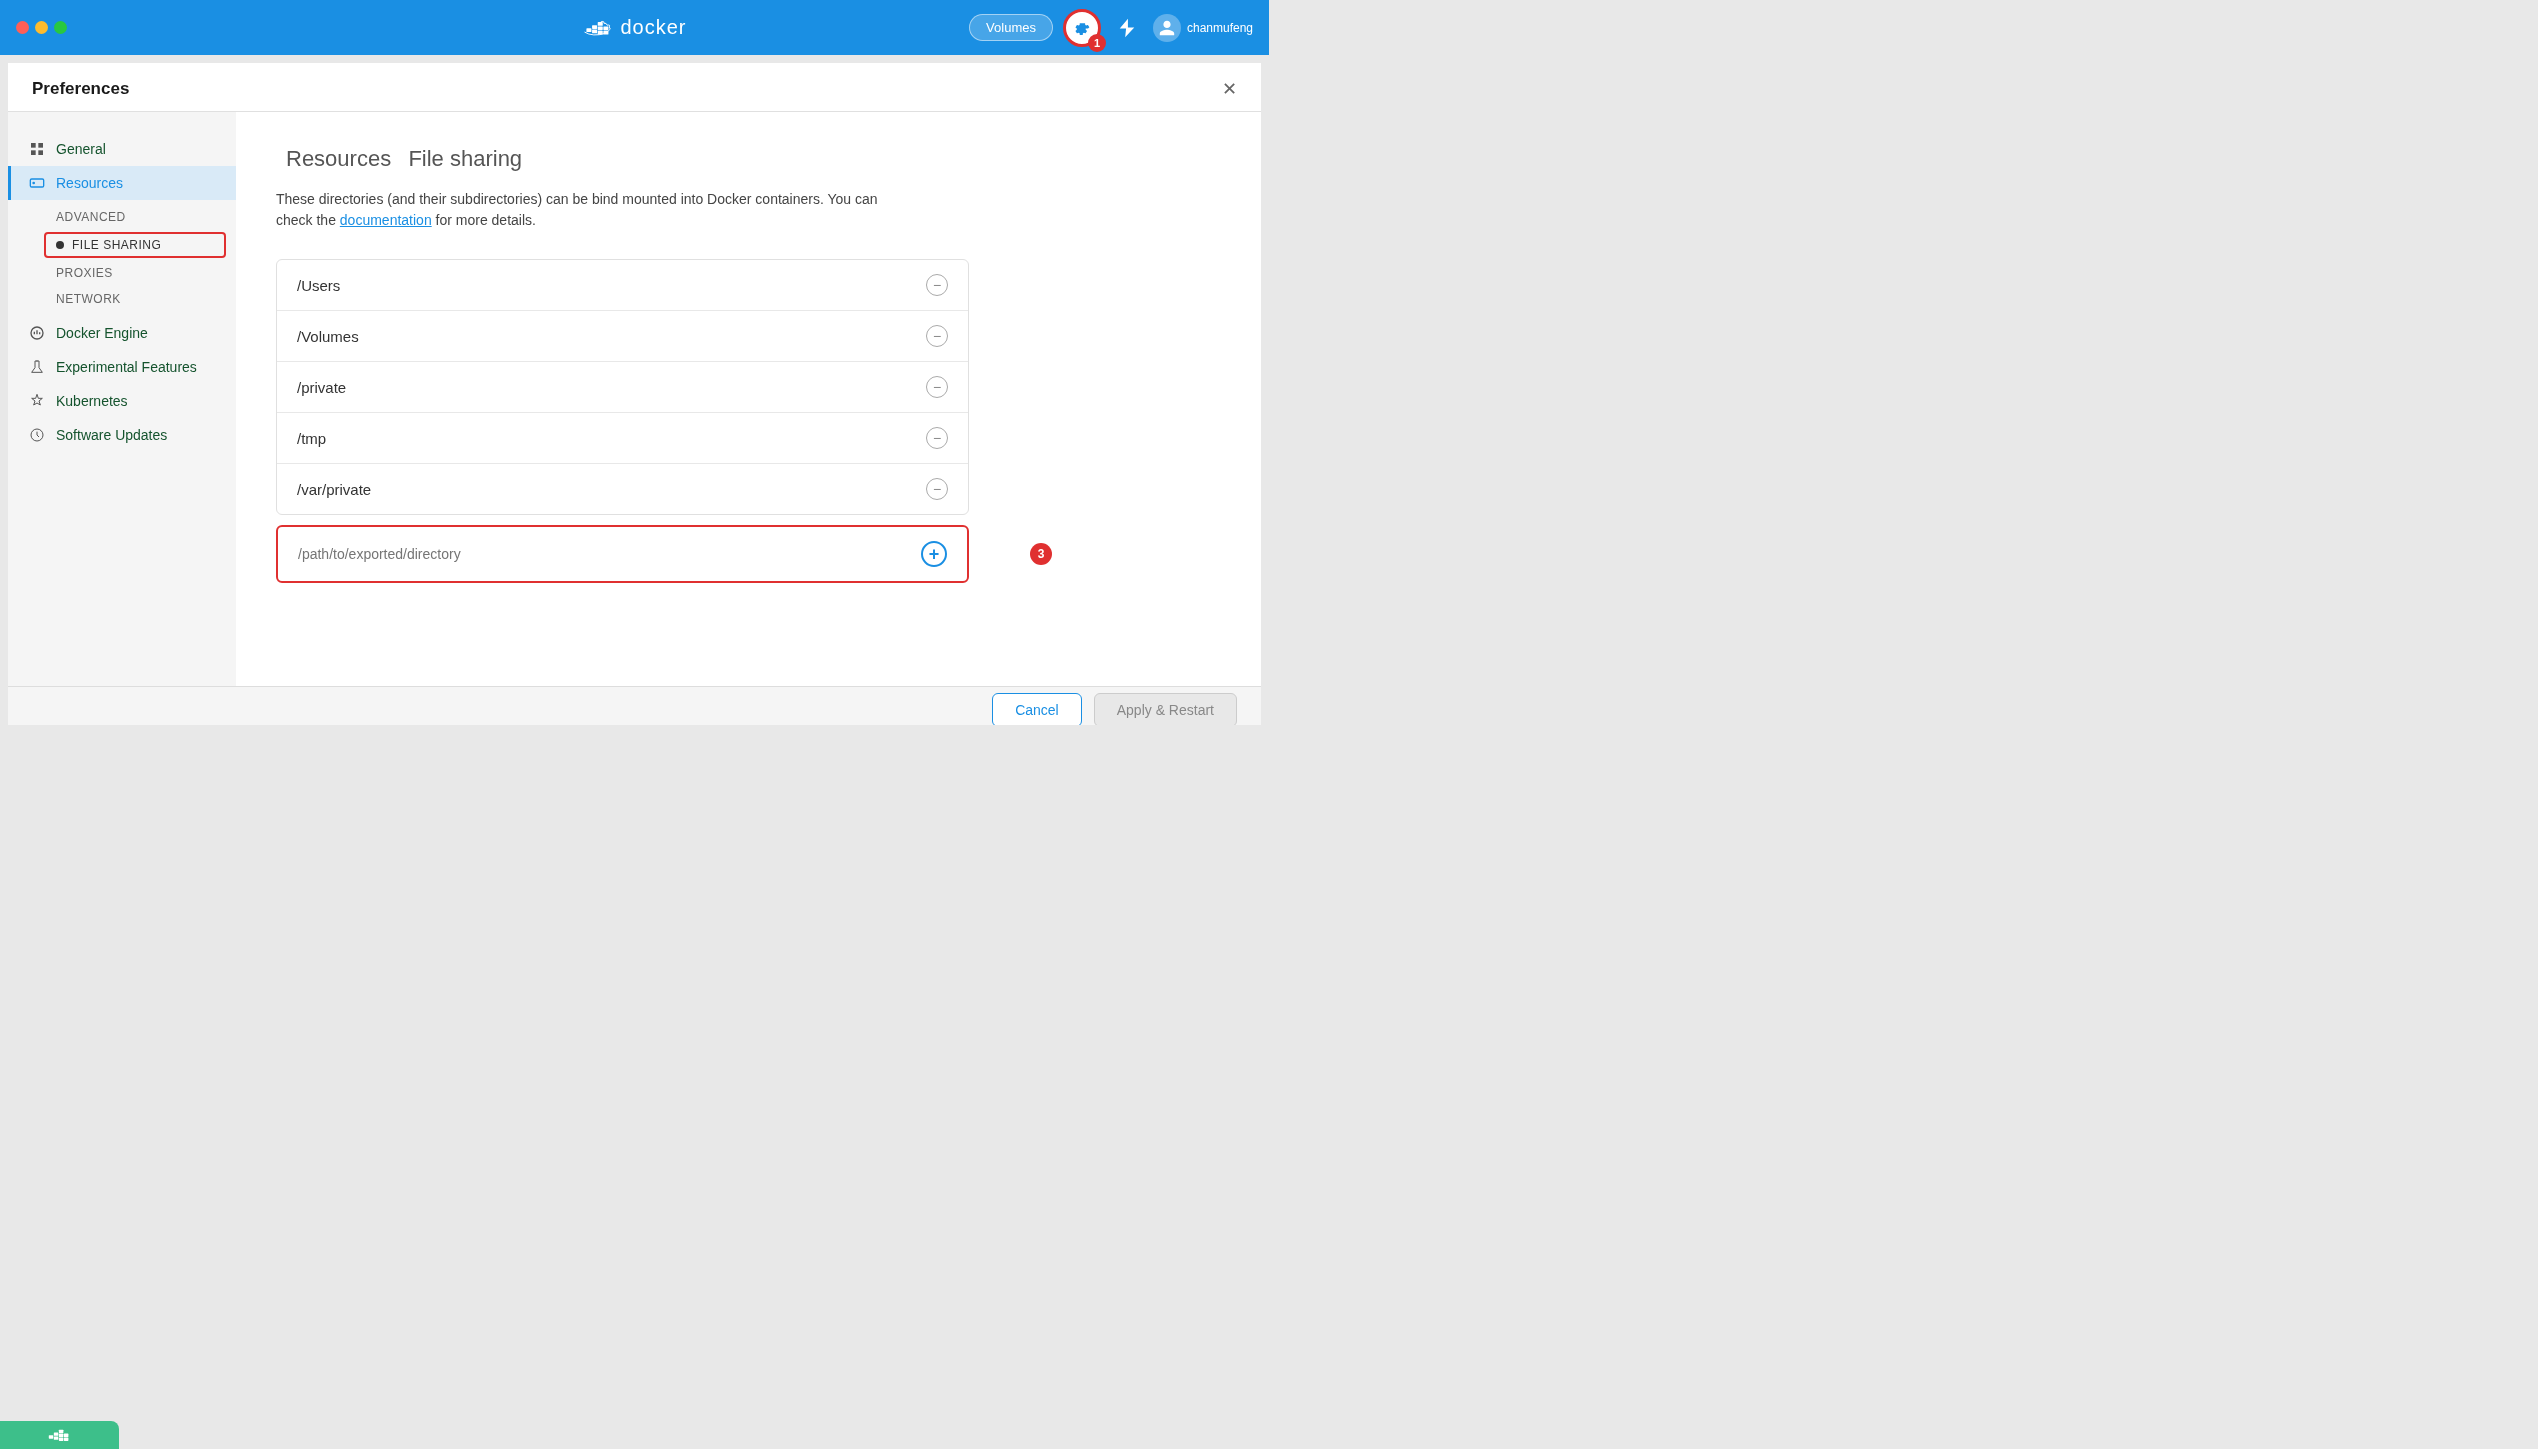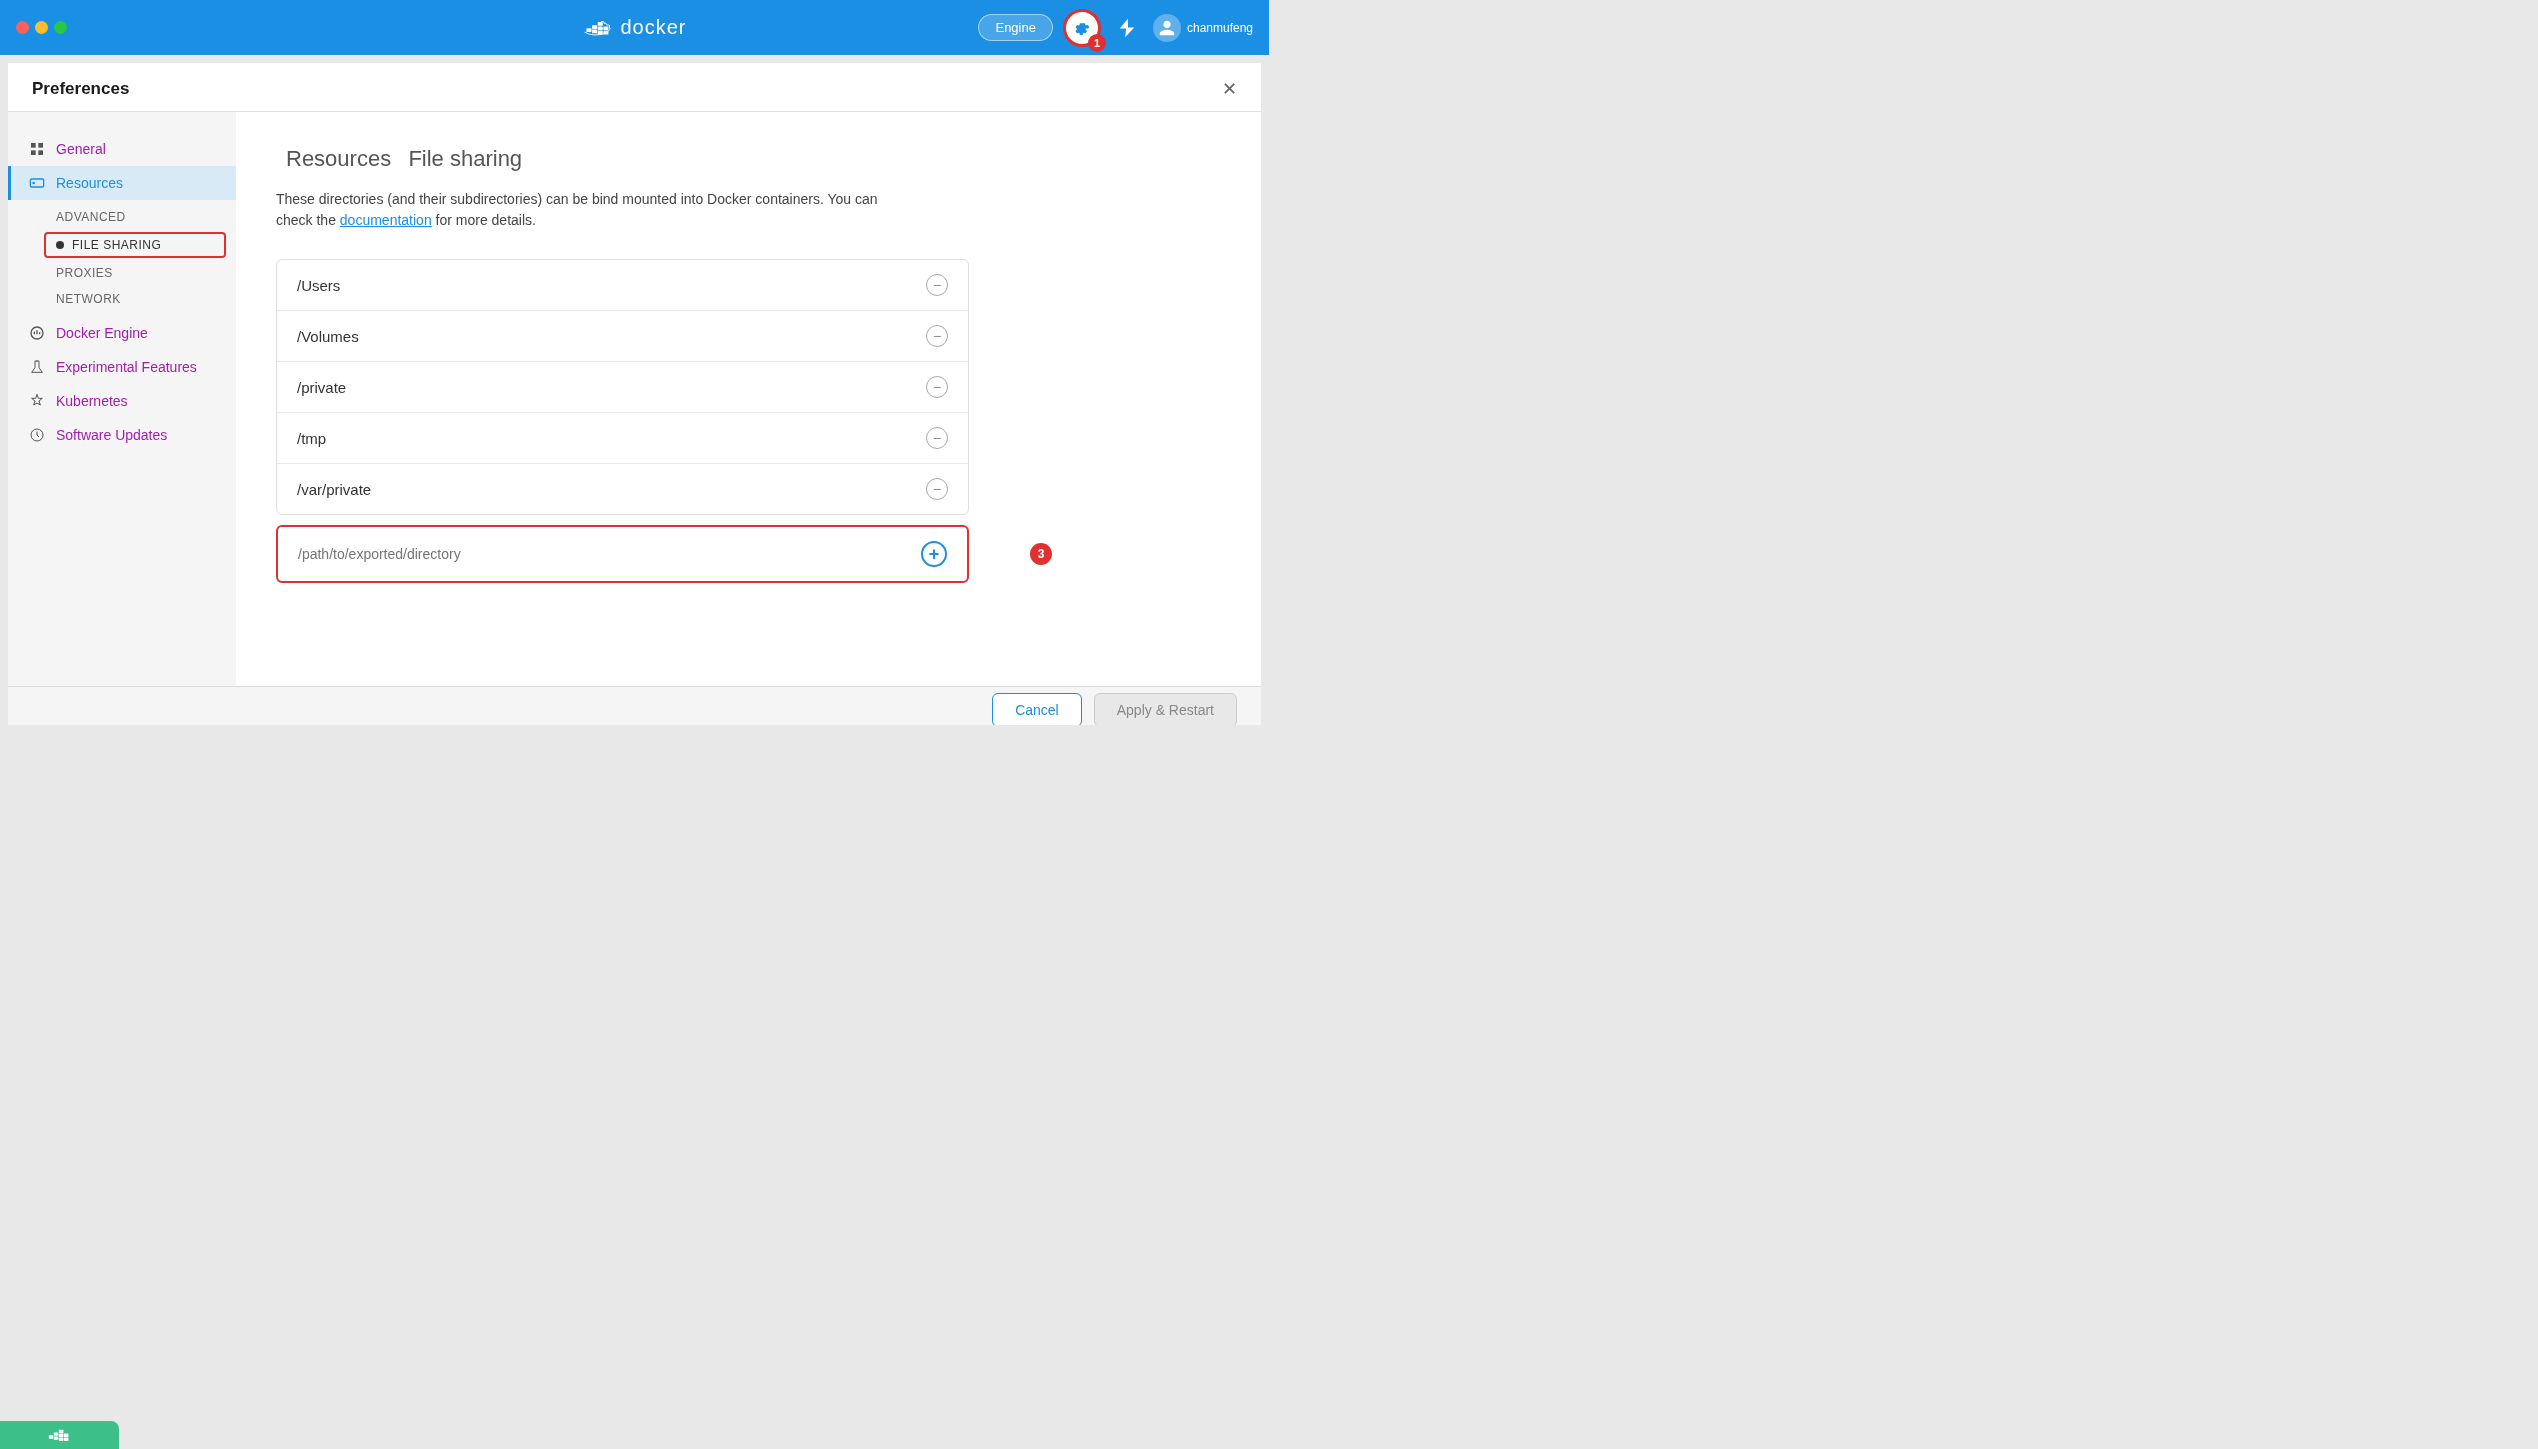--- a/index.html
+++ b/index.html
@@ -187,21 +187,21 @@
       flex-shrink: 0;
       overflow-y: auto;
     }
     .nav-item {
       display: flex;
       align-items: center;
       gap: 10px;
       padding: 8px 20px;
       cursor: pointer;
       font-size: 14px;
-      color: #a21caf;
+      color: #14532d;
     }
     .nav-item.active {
       background: #d9eaf7;
       border-left: 3px solid #1a8fe3;
       color: #1a8fe3;
       padding-left: 17px;
     }
     .nav-icon {
       width: 18px;
       height: 18px;
@@ -432,21 +432,21 @@
         <rect x="23" y="22" width="8" height="6" rx="1"></rect>
         <rect x="32" y="15" width="8" height="6" rx="1"></rect>
         <rect x="32" y="22" width="8" height="6" rx="1"></rect>
         <path d="M2 24 Q15 32 35 26 Q40 23 42 20 Q44 17 41 16 Q44 12 38 13 Q37 9 33 10 Q34 7 30 7 L28 8" stroke="white" stroke-width="1.5" fill="none"></path>
       </svg>
       <span class="docker-text">docker</span>
     </div>
   </div>
 
   <div class="titlebar-right">
-    <button class="upgrade-btn">Engine</button>
+    <button class="upgrade-btn">Volumes</button>
     <div class="gear-btn" style="border: 3px solid #e03030;">
       <svg class="gear-icon-svg" viewBox="0 0 24 24">
         <path d="M12 15a3 3 0 100-6 3 3 0 000 6zm7.2-2.4l1.4-1.1c.2-.1.2-.4.1-.6l-1.4-2.3c-.1-.2-.4-.3-.6-.2l-1.6.7c-.4-.3-.8-.5-1.2-.7l-.2-1.7c0-.2-.2-.4-.4-.4H9.7c-.2 0-.4.2-.4.4l-.2 1.7c-.4.2-.8.4-1.2.7l-1.6-.7c-.2-.1-.5 0-.6.2L4.3 11c-.1.2-.1.5.1.6l1.4 1.1c0 .2-.1.5-.1.7s0 .5.1.7l-1.4 1.1c-.2.1-.2.4-.1.6l1.4 2.3c.1.2.4.3.6.2l1.6-.7c.4.3.8.5 1.2.7l.2 1.7c0 .2.2.4.4.4h2.8c.2 0 .4-.2.4-.4l.2-1.7c.4-.2.8-.4 1.2-.7l1.6.7c.2.1.5 0 .6-.2l1.4-2.3c.1-.2.1-.5-.1-.6l-1.4-1.1c0-.2.1-.5.1-.7s0-.5-.1-.7z"></path>
       </svg>
       <div class="badge-1">1</div>
     </div>
     <div class="notif-btn">
       <svg width="22" height="22" viewBox="0 0 24 24" fill="white">
         <path d="M13 2L4.09 12.5H11L10 22L19.91 11.5H13L13 2Z"></path>
       </svg>

